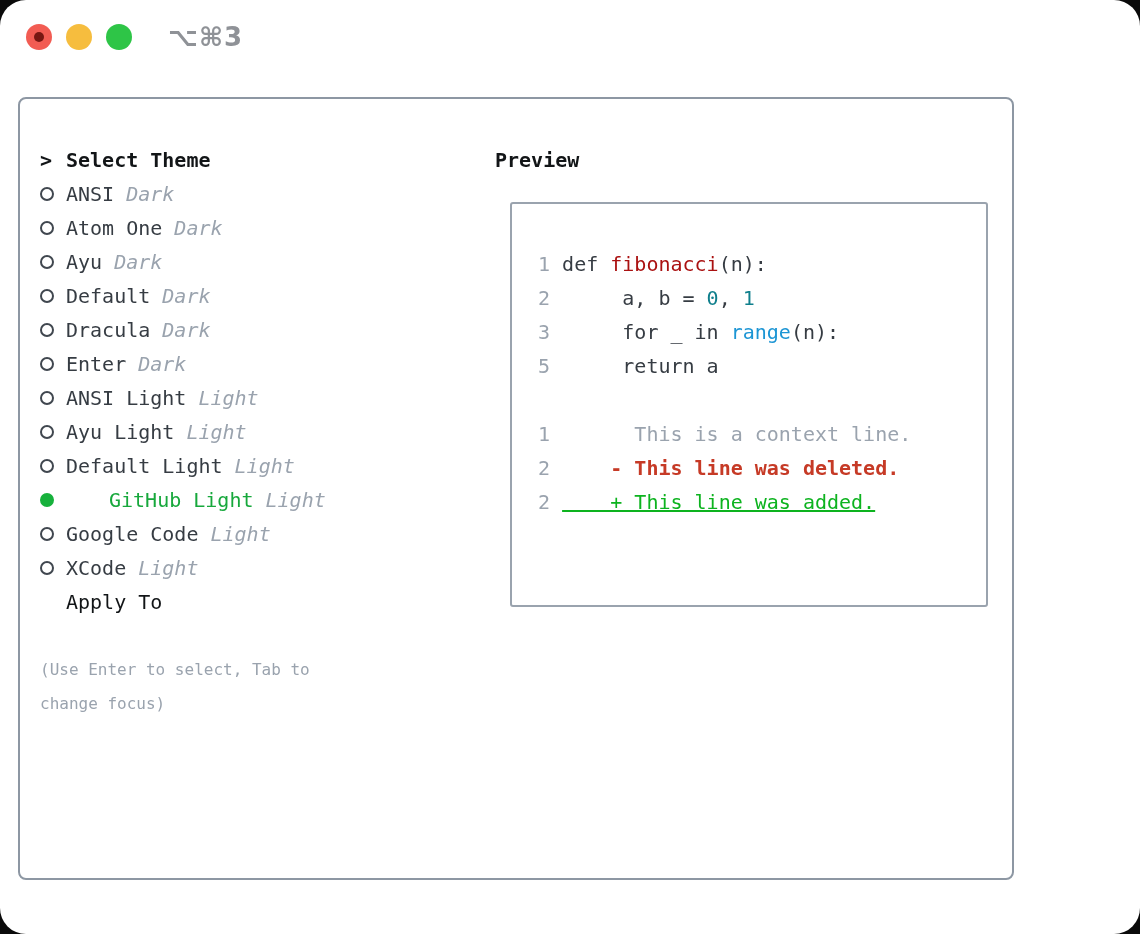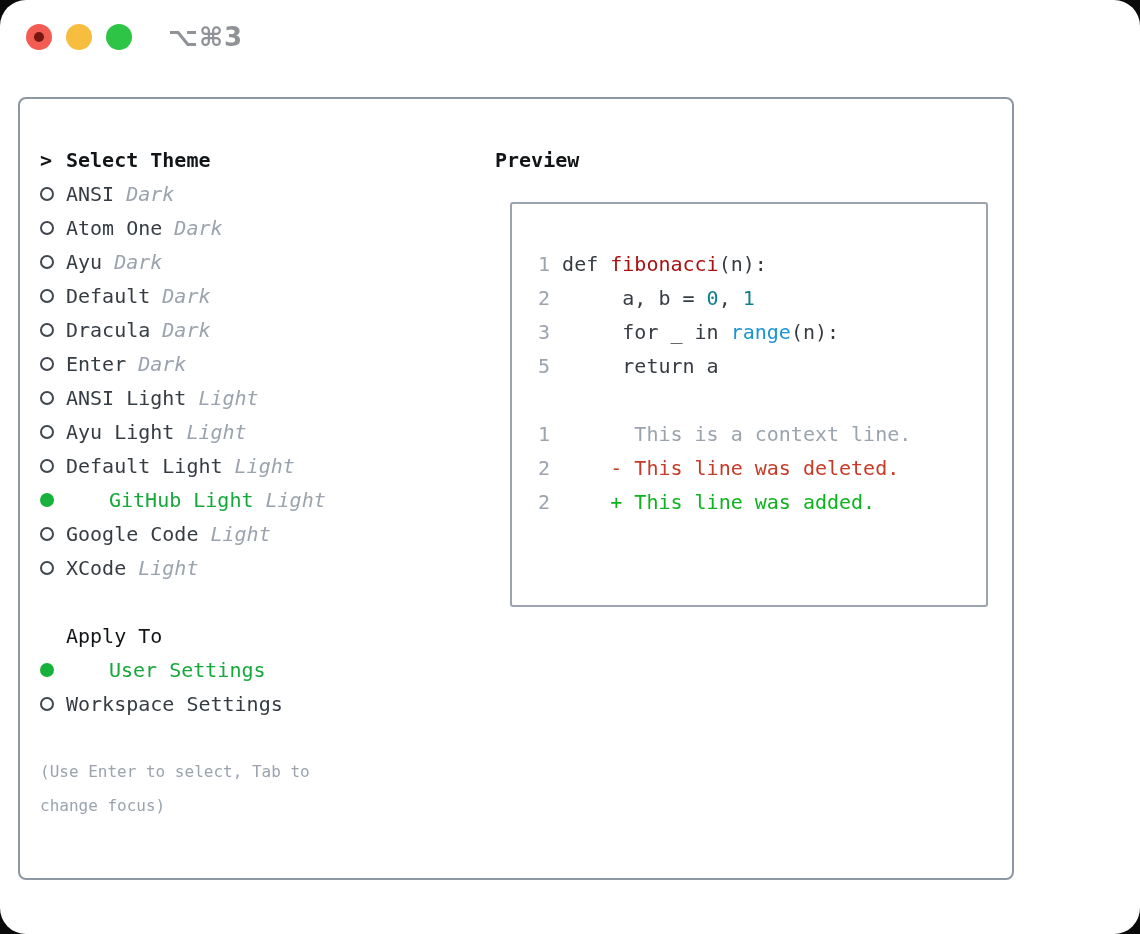--- a/index.html
+++ b/index.html
@@ -44,21 +44,21 @@
   .header-label{color:var(--text-black);font-weight:700;}
   .subheader-label{color:var(--text-black);font-weight:400;}
   .radio{
     width:14px;height:14px;box-sizing:border-box;
     border:2px solid var(--radio-outline);border-radius:50%;
   }
   .radio.on{background:var(--radio-fill);border-color:var(--radio-fill);}
   .item-name{color:var(--text-dark);margin-right:1ch;white-space:pre;}
   .item-name.sel{color:var(--green-selected);margin-left:43px;}
   .item-variant{color:var(--text-gray);white-space:pre;font-style:italic;}
-  .apply-gap{margin-top:34px;}
+  .apply-gap{}
   .help{margin-top:34px;color:var(--text-gray);font-size:16px;line-height:34px;white-space:pre;}
   
   .preview-header{
     position:absolute;left:475px;top:44px;height:34px;
     display:flex;align-items:center;
     font-size:20px;font-weight:700;color:var(--text-black);
   }
   .preview-box{
     position:absolute;left:490px;top:103px;
     width:478px;height:405px;
@@ -69,22 +69,22 @@
     padding-left:8px;
   }
   .code{padding:43px 0 0 18px;}
   .code-line{height:34px;line-height:34px;font-size:20px;white-space:pre;}
   .ln{color:var(--text-gray);}
   .c-code{color:var(--text-dark);}
   .c-func{color:var(--red-function);}
   .c-num{color:var(--teal-number);}
   .c-builtin{color:var(--blue-builtin);}
   .c-context{color:var(--text-gray);text-align:center;}
-  .c-deleted{color:var(--red-deleted);}
-  .c-added{color:var(--green-added);}
+  .c-deleted{color:var(--red-deleted);font-weight:bold;}
+  .c-added{color:var(--green-added);text-decoration:underline;}
 </style>
 </head>
 <body>
 
 <div class="window">
 
   <div class="titlebar">
     <div class="traffic-lights">
       <span class="tl red">
           <span class="dot"></span>
@@ -188,34 +188,20 @@
             <span class="item-name">XCode</span>
             <span class="item-variant">Light</span>
           </div>
         </div>
 
       <div class="row apply-gap">
         <span class="marker"></span>
         <span class="subheader-label">Apply To</span>
       </div>
 
-      <div id="apply-list">
-          <div class="row">
-            <span class="marker">
-              <span class="radio on"></span>
-            </span>
-            <span class="item-name sel">User Settings</span>
-          </div>
-          <div class="row">
-            <span class="marker">
-              <span class="radio"></span>
-            </span>
-            <span class="item-name">Workspace Settings</span>
-          </div>
-        </div>
 
       <div class="help" id="help"><div>(Use Enter to select, Tab to</div><div>change focus)</div></div>
     </div>
 
     <div class="preview-header">Preview</div>
 
     <div class="preview-box">
       <div class="code" id="code">
           <div class="code-line"><span class="ln">1 </span><span class="c-code">def </span><span class="c-func">fibonacci</span><span class="c-code">(n):</span></div>
           <div class="code-line"><span class="ln">2 </span><span class="c-code">     a, b = </span><span class="c-num">0</span><span class="c-code">, </span><span class="c-num">1</span></div>

